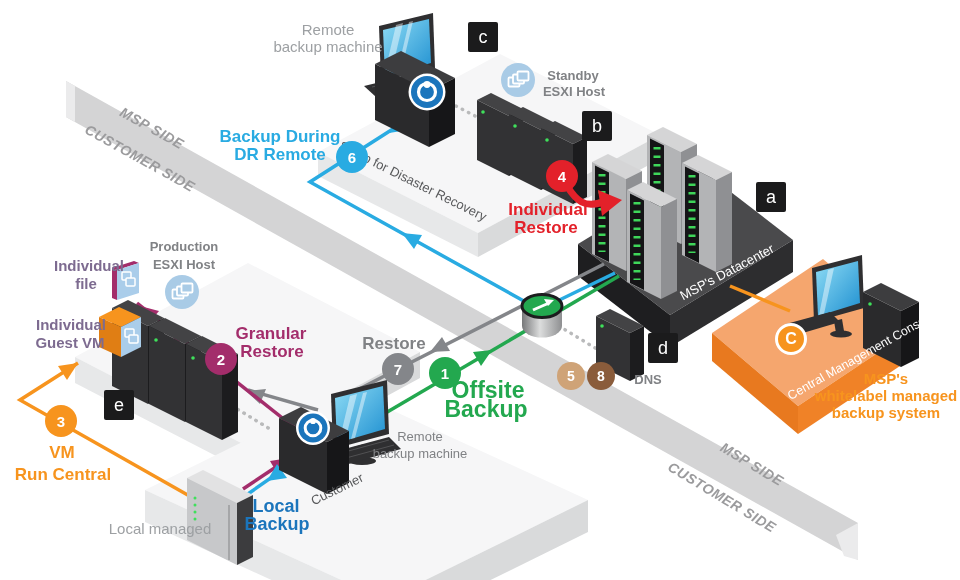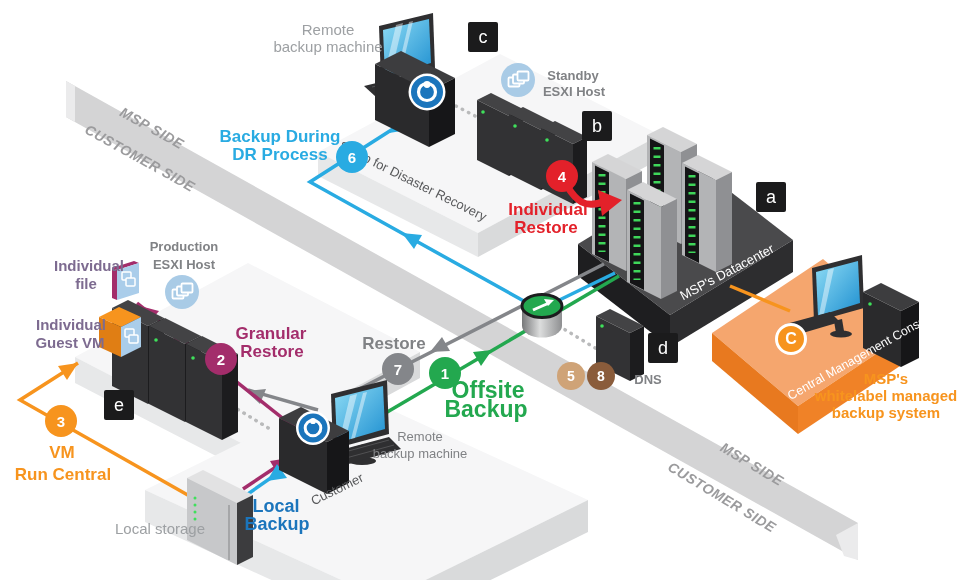--- a/index.html
+++ b/index.html
@@ -346,28 +346,28 @@
 <div class="lb t-gray" style="left:573px;top:75px;">Standby</div>
 <div class="lb t-gray" style="left:574px;top:91px;">ESXI Host</div>
 <div class="lb t-gray" style="left:184px;top:246px;">Production</div>
 <div class="lb t-gray" style="left:184px;top:264px;">ESXI Host</div>
 <div class="lb t-purple" style="left:89px;top:265px;">Individual</div>
 <div class="lb t-purple" style="left:86px;top:283px;">file</div>
 <div class="lb t-purple" style="left:71px;top:324px;">Individual</div>
 <div class="lb t-purple" style="left:70px;top:342px;">Guest VM</div>
 <div class="lb t-gray" style="left:420px;top:436px;font-weight:500;">Remote</div>
 <div class="lb t-gray" style="left:420px;top:453px;font-weight:500;">backup machine</div>
-<div class="lb t-light" style="left:160px;top:528px;">Local storage</div>
+<div class="lb t-light" style="left:160px;top:528px;">Local managed</div>
 <div class="lb t-gray" style="left:648px;top:379px;">DNS</div>
 <div class="lb t-orange15" style="left:886px;top:378px;">MSP's</div>
 <div class="lb t-orange15" style="left:886px;top:395px;">whitelabel managed</div>
 <div class="lb t-orange15" style="left:886px;top:412px;">backup system</div>
 
 <div class="lb t-blue" style="left:280px;top:136px;">Backup During</div>
-<div class="lb t-blue" style="left:280px;top:154px;">DR Process</div>
+<div class="lb t-blue" style="left:280px;top:154px;">DR Remote</div>
 <div class="lb t-red" style="left:548px;top:209px;">Individual</div>
 <div class="lb t-red" style="left:546px;top:227px;">Restore</div>
 <div class="lb t-magenta" style="left:271px;top:333px;">Granular</div>
 <div class="lb t-magenta" style="left:272px;top:351px;">Restore</div>
 <div class="lb t-grayb" style="left:394px;top:343px;">Restore</div>
 <div class="lb t-green" style="left:488px;top:390px;">Offsite</div>
 <div class="lb t-green" style="left:486px;top:409px;">Backup</div>
 <div class="lb t-orangeb" style="left:62px;top:452px;">VM</div>
 <div class="lb t-orangeb" style="left:63px;top:474px;">Run Central</div>
 <div class="lb t-dblue" style="left:276px;top:506px;">Local</div>

